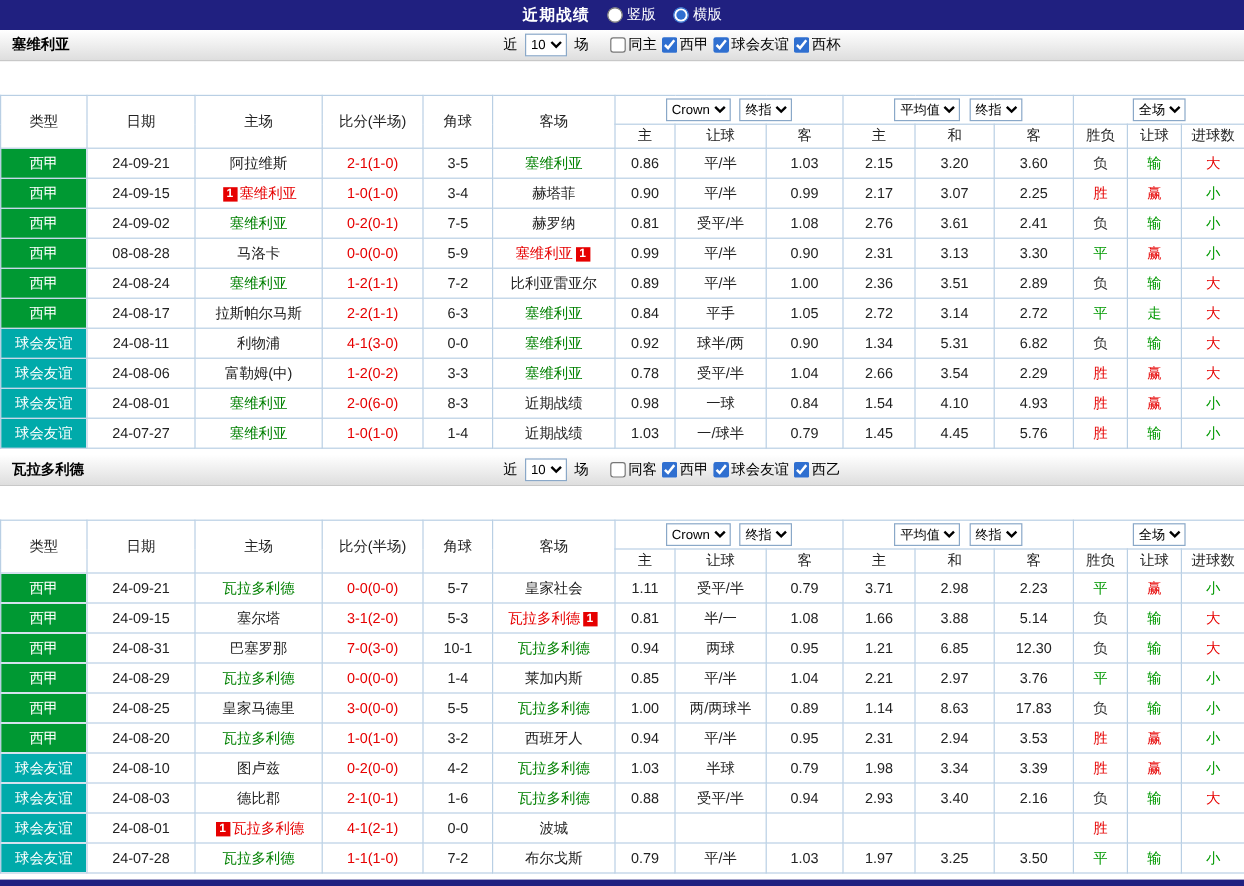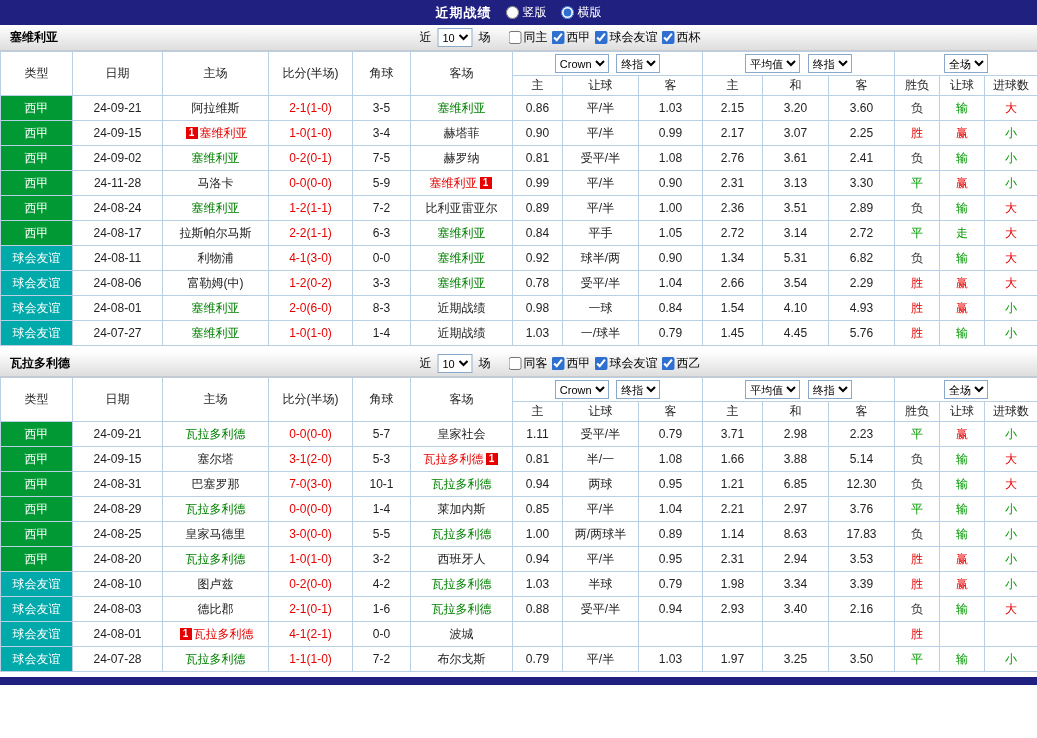--- a/index.html
+++ b/index.html
@@ -12,21 +12,21 @@
   input[type=radio],input[type=checkbox]{width:13px;height:13px;margin:0;accent-color:#2f6fd0;}
   select{font-size:11px;height:19px;border:1px solid #8aa8c8;background:#fff;font-family:inherit;margin:0 2px;}
   .topbar{height:25px;background:var(--bar-bg);display:flex;align-items:center;justify-content:center;gap:14px;}
   .topbar .title{color:#fff;font-weight:bold;font-size:13px;letter-spacing:1px;}
   .topbar label{color:#fff;font-size:12px;display:inline-flex;align-items:center;gap:4px;cursor:pointer;}
   .section-bar{height:26px;background:linear-gradient(#ffffff,#dedede);border-bottom:1px solid #c8c8c8;position:relative;display:flex;align-items:center;}
   .team-title{font-weight:bold;font-size:12px;color:#000;padding-left:10px;}
   .filters{position:absolute;left:54%;transform:translateX(-50%);display:flex;align-items:center;gap:4px;font-size:12px;color:#000;white-space:nowrap;}
   .filters label{display:inline-flex;align-items:center;gap:2px;cursor:pointer;}
   .filters .gap{width:10px;}
-  table{width:1037px;border-collapse:collapse;table-layout:fixed;}
+  table{width:1037px;border-collapse:collapse;table-layout:fixed;margin-top:28px;}
   th,td{border:1px solid var(--border);font-size:12px;text-align:center;font-weight:normal;padding:0;overflow:hidden;white-space:nowrap;color:#222;vertical-align:middle;}
   thead tr.h1 th{height:24px;}
   thead tr.h2 th{height:20px;}
   tbody td{height:25px;}
   td.league{color:#fff;}
   .lg-liga{background:var(--liga);}
   .lg-friendly{background:var(--friendly);}
   td.score{color:var(--score-red);}
   .t-focal{color:var(--focal);}
   .t-rc{color:var(--res-red);}
@@ -179,21 +179,21 @@
           <td class="odds">1.08</td>
           <td class="odds">2.76</td>
           <td class="odds">3.61</td>
           <td class="odds">2.41</td>
           <td class="res-k">负</td>
           <td class="res-g">输</td>
           <td class="res-g">小</td>
         </tr>
         <tr>
           <td class="league lg-liga">西甲</td>
-          <td class="date">24-11-28</td>
+          <td class="date">08-08-28</td>
           <td class="team"><span>马洛卡</span></td>
           <td class="score">0-0(0-0)</td>
           <td class="corner">5-9</td>
           <td class="team"><span class="t-rc">塞维利亚</span><span class="badge">1</span></td>
           <td class="odds">0.99</td>
           <td class="hcap">平/半</td>
           <td class="odds">0.90</td>
           <td class="odds">2.31</td>
           <td class="odds">3.13</td>
           <td class="odds">3.30</td>

